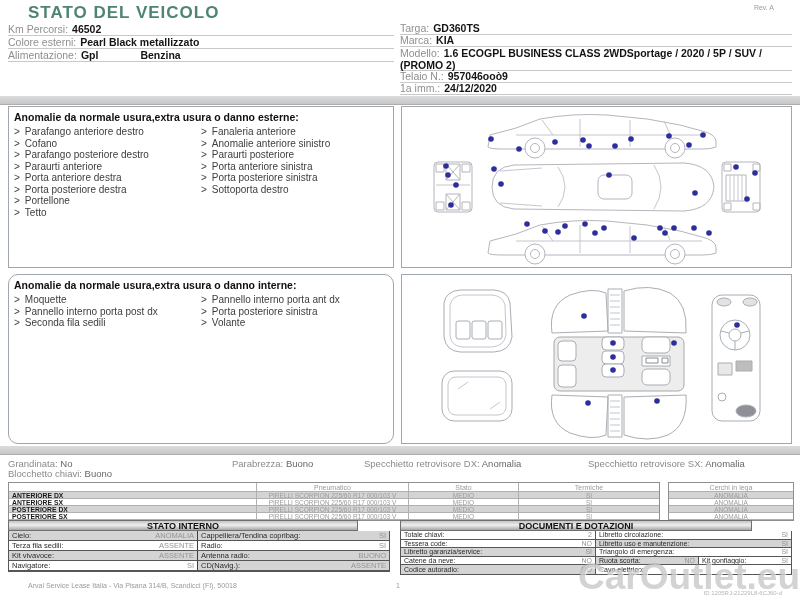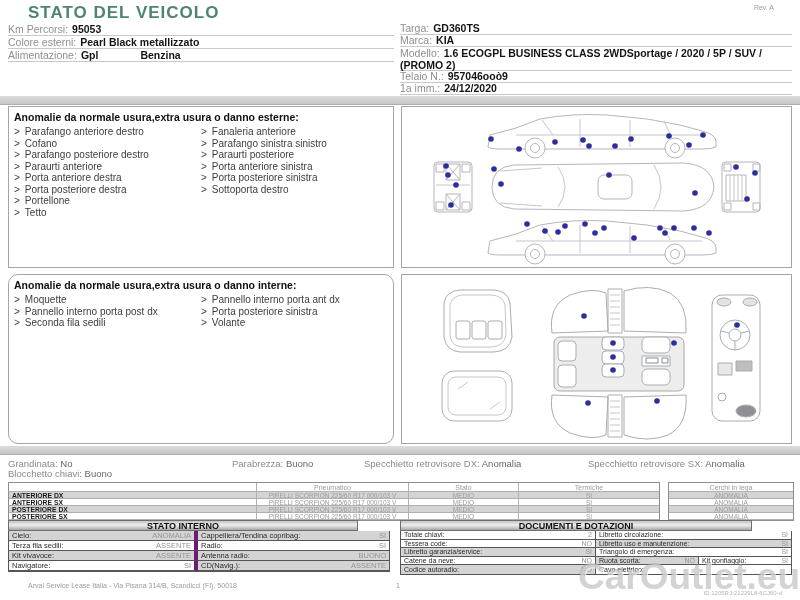--- a/index.html
+++ b/index.html
@@ -56,21 +56,21 @@
   .cerchi .th, .cerchi .td { border-bottom:1px solid #b0b0b0; }
   
   .tbl-hdr { position:absolute; height:11px; display:flex; align-items:center; justify-content:center;
              font-weight:bold; font-size:9px; color:#111;
              background:linear-gradient(#c4c4c4,#efefef 45%,#a6a6a6); border:1px solid #6f6f6f; }
   .si-hdr  { left:8px;  top:520px; width:350px; }
   .doc-hdr { left:400px; top:520px; width:352px; }
   .si-table { position:absolute; left:8px; top:531px; width:382px; border:1px solid #565656;
               border-top:none; display:grid; grid-template-columns:189px 191px; }
   .kv { height:10px; display:flex; justify-content:space-between; align-items:center;
-        padding:0 3px; border-right:4px solid #701a75; border-bottom:1px solid #565656;
+        padding:0 3px; border-right:1px solid #701a75; border-bottom:1px solid #565656;
         font-size:7.5px; overflow:hidden; white-space:nowrap; }
   .kv:nth-child(2n) { border-right:none; }
   .kv .k { color:#2a2a2a; } .kv .v { color:#949494; }
   .doc-table { position:absolute; left:400px; top:531px; width:392px;
                border:1px solid #565656; border-top:none; }
   .doc-row { display:flex; height:8.5px; border-bottom:1px solid #565656; }
   .doc-row:last-child { border-bottom:none; }
   .dcell { display:flex; justify-content:space-between; align-items:center; padding:0 3px;
            border-right:1px solid #565656; font-size:7px; overflow:hidden; white-space:nowrap; }
   .dcell:last-child { border-right:none; }
@@ -87,21 +87,21 @@
 </head>
 <body>
 
 <div class="page">
 
   <div class="title">STATO DEL VEICOLO</div>
   <div class="rev">Rev. A</div>
 
   <div class="hfields left">
     <div class="frow">
-      <span class="flabel">Km Percorsi:</span><span class="fvalue">95053</span>
+      <span class="flabel">Km Percorsi:</span><span class="fvalue">46502</span>
     </div>
     <div class="frow">
       <span class="flabel">Colore esterni:</span><span class="fvalue">Pearl Black metallizzato</span>
     </div>
     <div class="frow">
       <span class="flabel">Alimentazione:</span><span class="fvalue">Gpl</span><span class="fvalue2">Benzina</span>
     </div>
   </div>
 
   <div class="hfields right">
@@ -132,21 +132,21 @@
         <div class="li"><span class="bl">&gt;</span><span>Cofano</span></div>
         <div class="li"><span class="bl">&gt;</span><span>Parafango posteriore destro</span></div>
         <div class="li"><span class="bl">&gt;</span><span>Paraurti anteriore</span></div>
         <div class="li"><span class="bl">&gt;</span><span>Porta anteriore destra</span></div>
         <div class="li"><span class="bl">&gt;</span><span>Porta posteriore destra</span></div>
         <div class="li"><span class="bl">&gt;</span><span>Portellone</span></div>
         <div class="li"><span class="bl">&gt;</span><span>Tetto</span></div>
       </div>
       <div class="col">
         <div class="li"><span class="bl">&gt;</span><span>Fanaleria anteriore</span></div>
-        <div class="li"><span class="bl">&gt;</span><span>Parafango sinistra sinistro</span></div>
+        <div class="li"><span class="bl">&gt;</span><span>Anomalie anteriore sinistro</span></div>
         <div class="li"><span class="bl">&gt;</span><span>Paraurti posteriore</span></div>
         <div class="li"><span class="bl">&gt;</span><span>Porta anteriore sinistra</span></div>
         <div class="li"><span class="bl">&gt;</span><span>Porta posteriore sinistra</span></div>
         <div class="li"><span class="bl">&gt;</span><span>Sottoporta destro</span></div>
       </div>
     </div>
   </div>
 
   <div class="box box-ext-diag">
     <svg viewBox="0 0 389 160" width="389" height="160">

